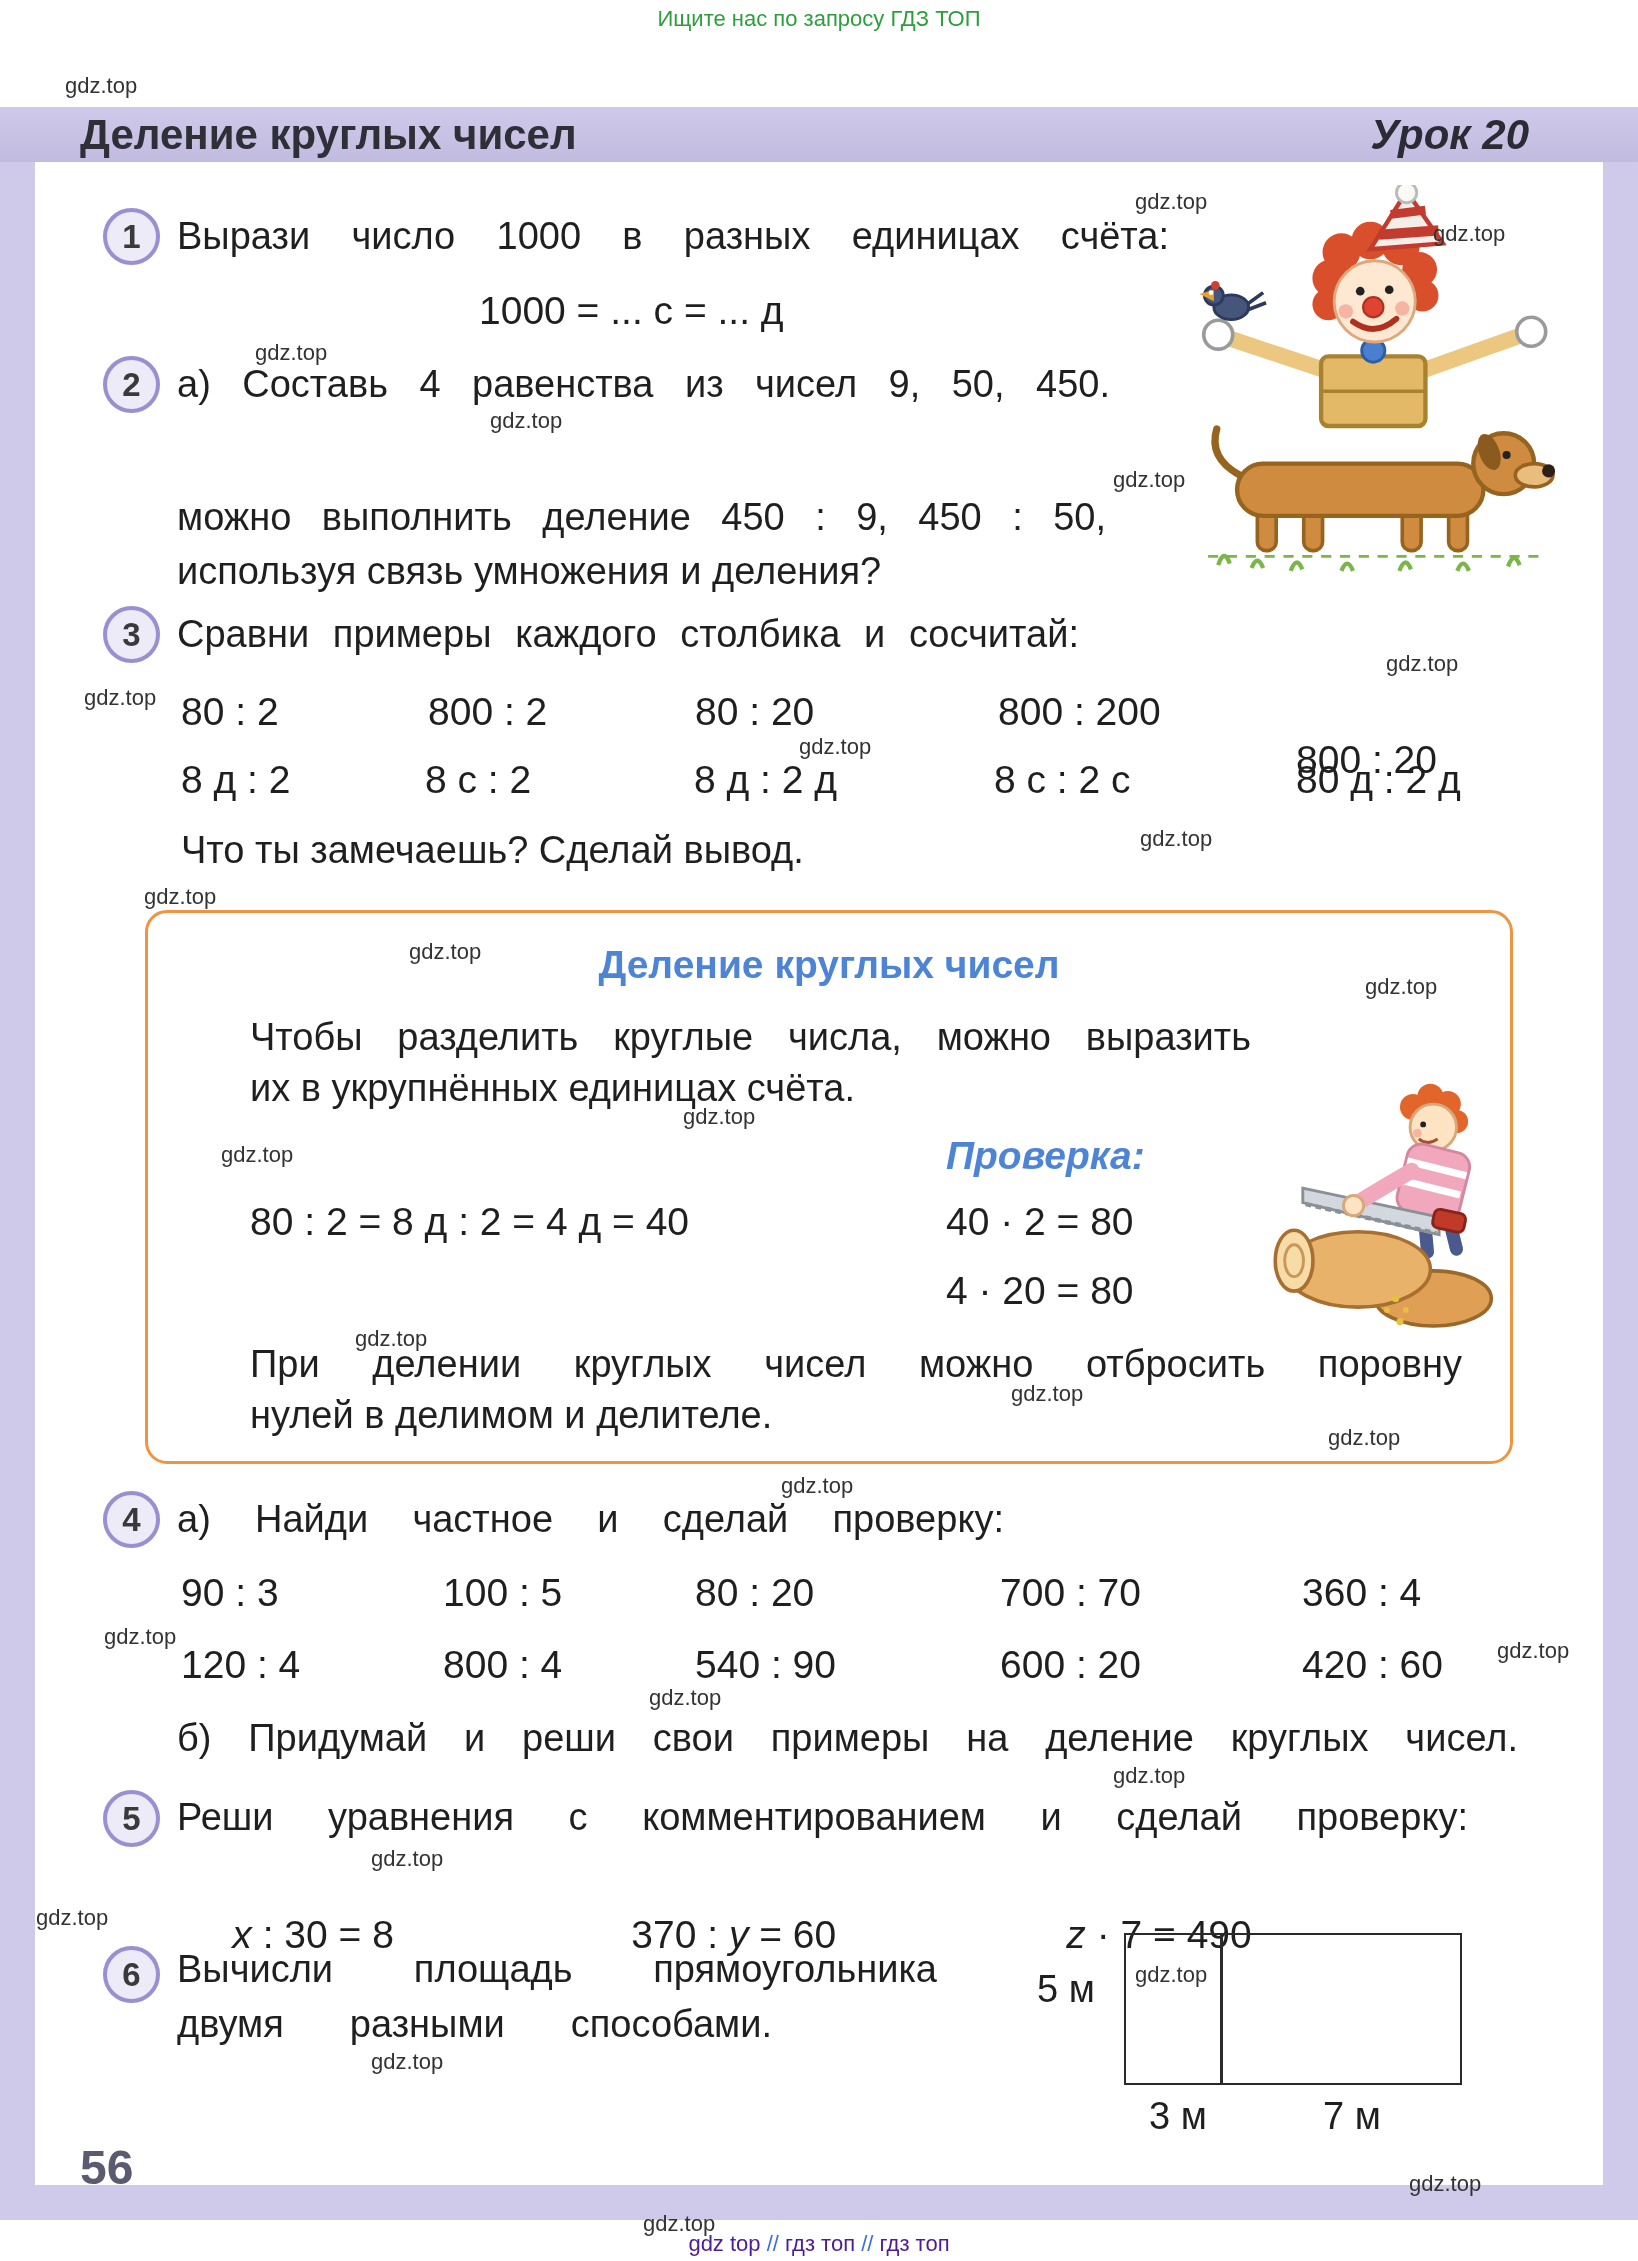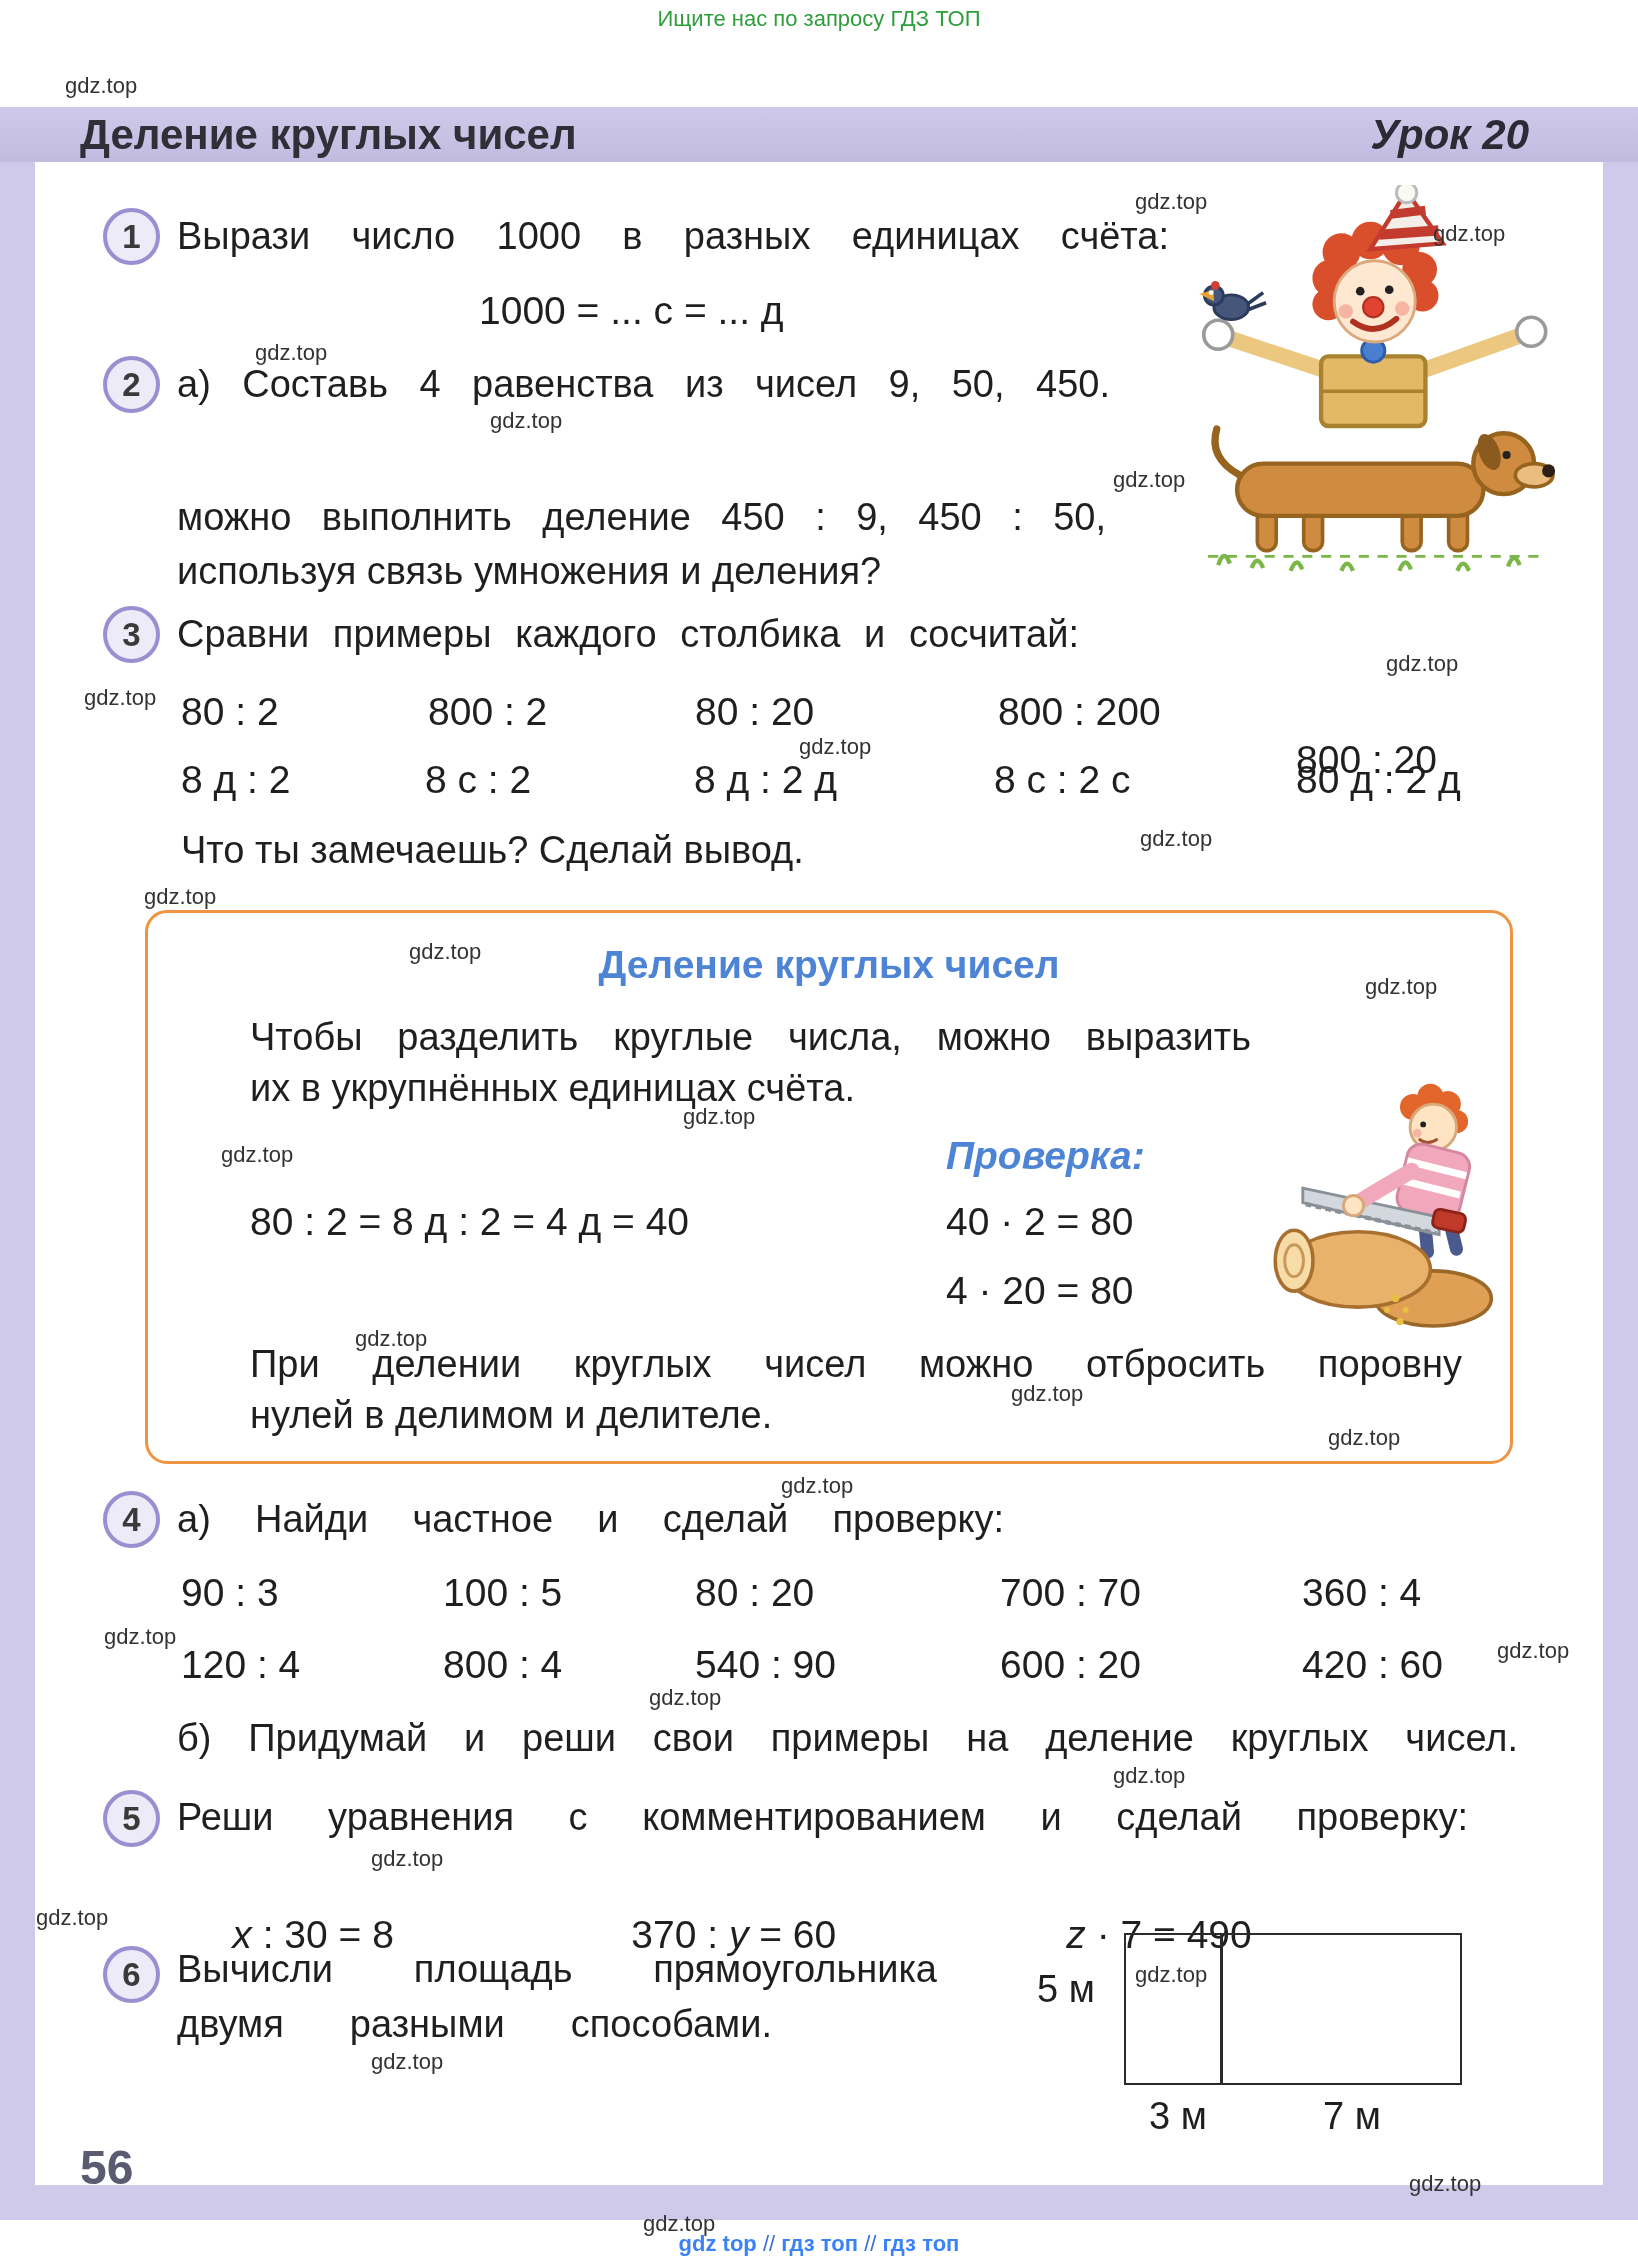--- a/index.html
+++ b/index.html
@@ -25,21 +25,21 @@
            border:3.6px solid #ef9441;border-radius:22px;box-sizing:border-box;z-index:2;}
   .rb-title{position:absolute;left:0;top:30px;width:100%;text-align:center;font-size:39px;font-weight:bold;color:#4d84d6;}
   .rb-check{position:absolute;left:798px;top:221px;font-size:39px;font-weight:bold;font-style:italic;color:#4d84d6;}
   .slz{position:relative;display:inline-block;}
   .slz::after{content:"";position:absolute;left:44%;top:-10%;width:3.6px;height:120%;background:#d83a30;
               transform:rotate(26deg);border-radius:2.2px;}
   .rectfig{position:absolute;left:1124px;top:1933px;width:338px;height:152px;border:2.9px solid #2a2a2a;box-sizing:border-box;z-index:2;}
   .rectdiv{position:absolute;left:94px;top:0;width:2.9px;height:100%;background:#2a2a2a;}
   .pagenum{position:absolute;left:80px;top:2140px;font-size:48px;font-weight:bold;color:#5a5a70;z-index:3;}
   .footer{position:absolute;left:0;top:2231px;width:100%;text-align:center;font-size:22px;z-index:7;white-space:pre;}
-  .f-green{color:#3b82f6;font-weight:bold;}
+  .f-green{color:#4c1d95;}
   .f-blue{color:#3a6fd8;}
   .illus{position:absolute;z-index:2;}
 </style>
 </head>
 <body>
 
 <div class="page">
 
   <div class="banner">Ищите нас по запросу ГДЗ ТОП</div>
 

